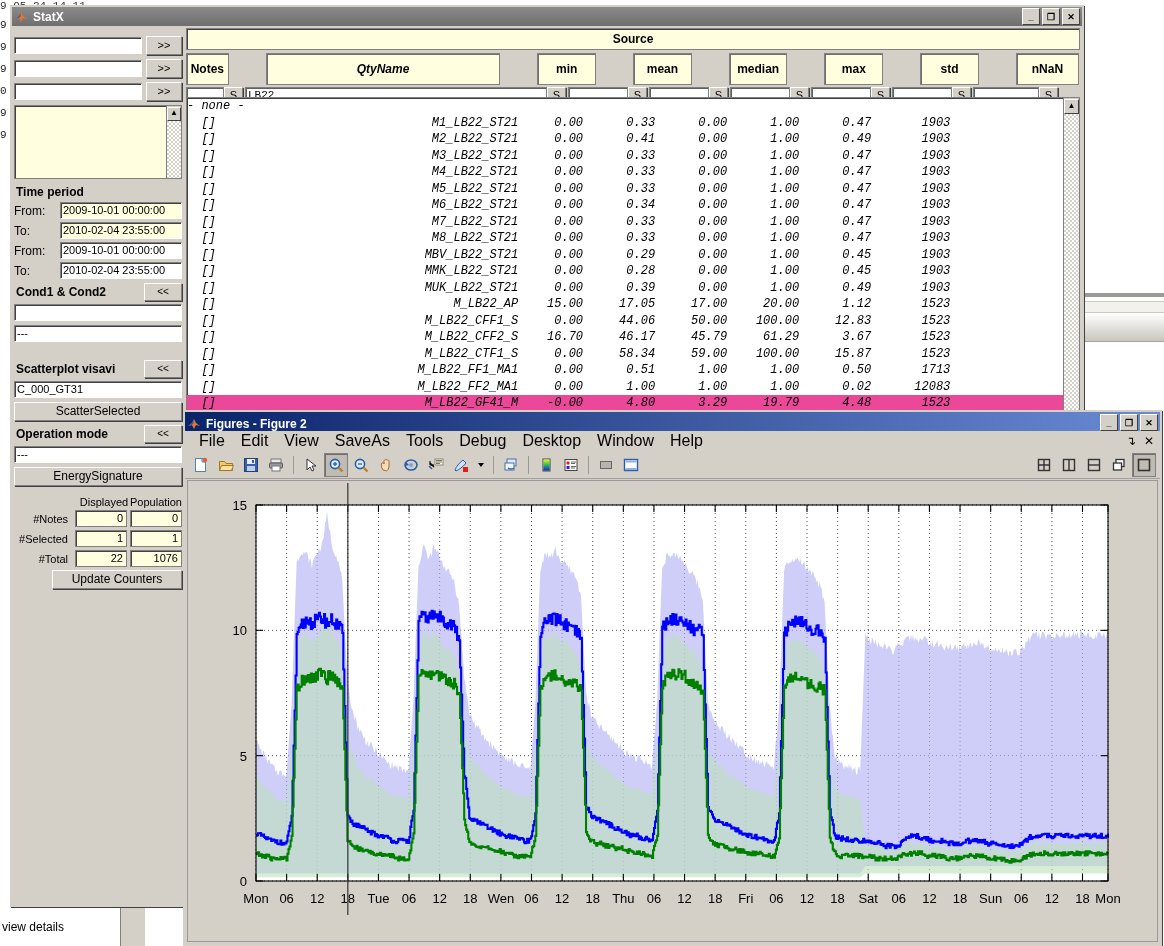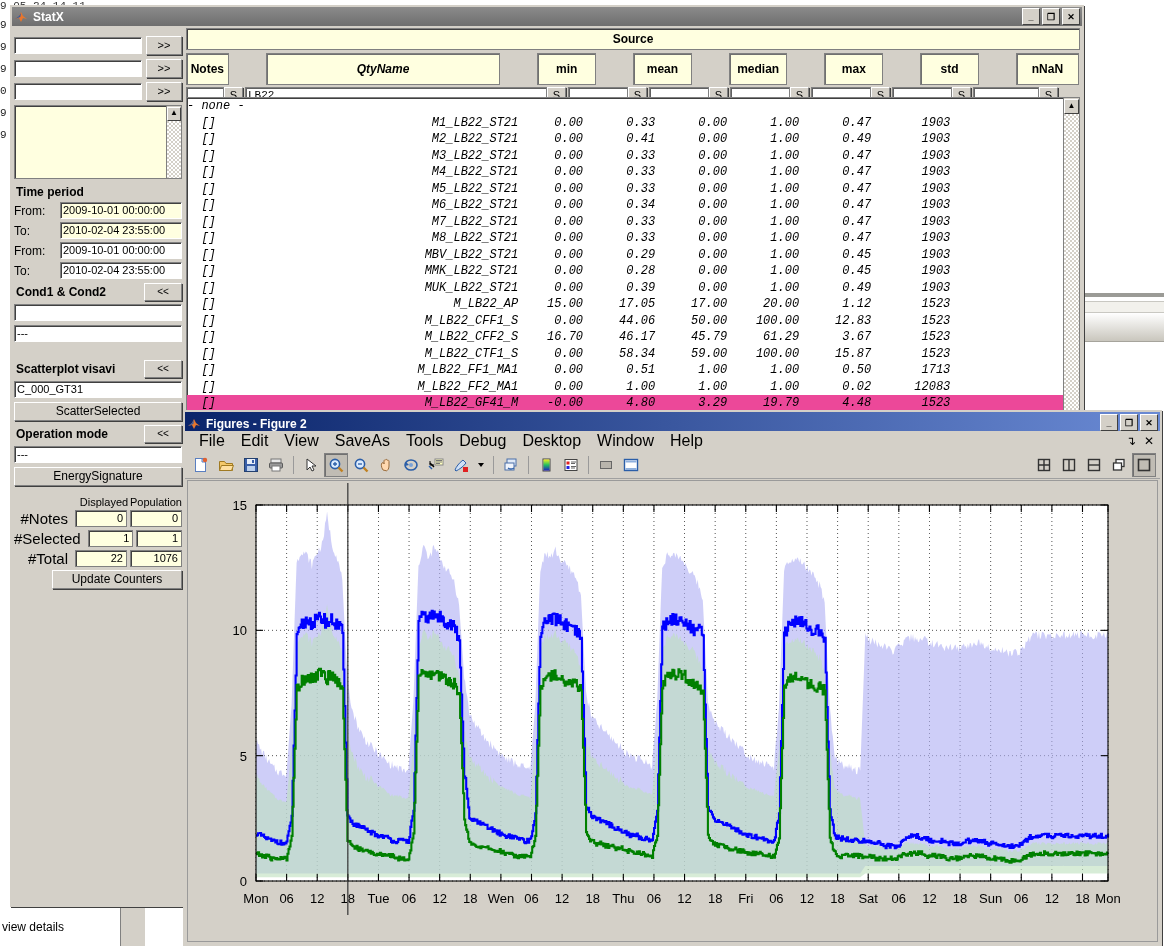--- a/index.html
+++ b/index.html
@@ -66,21 +66,21 @@
   .tp-row label{width:46px;font-size:12px;}
   .tp-row .txt{flex:1;font-family:"Liberation Sans",sans-serif;font-size:11px;}
   .yellowfield{background:#ffffe0;}
   .whitefield{background:#ffffff;}
   .fullfield{width:100%;margin-bottom:4px;}
 
   .counters{margin-top:10px;}
   .cnt-head{display:flex;justify-content:flex-end;font-size:11px;margin-bottom:2px;}
   .cnt-head span{width:52px;text-align:center;}
   .cnt-row{display:flex;align-items:center;justify-content:flex-end;margin-bottom:3px;}
-  .cnt-row .lab{font-size:15px;margin-right:4px;}
+  .cnt-row .lab{font-size:11px;margin-right:4px;}
   .cnt-row .cell{width:52px;height:17px;background:#ffffe0;border:1px solid #808080;box-shadow:inset 1px 1px 0 #404040;
       font-size:11px;text-align:right;padding-right:3px;box-sizing:border-box;line-height:15px;margin-left:3px;}
 
   
   .datapanel{position:absolute;left:174px;top:2px;right:2px;bottom:2px;}
   .source-bar{height:20px;background:#ffffe0;border:1px solid #808080;box-shadow:inset 1px 1px 0 #404040;
       display:flex;align-items:center;justify-content:center;font-weight:bold;font-size:12px;margin-bottom:3px;}
   .thead{display:flex;height:32px;margin-bottom:2px;gap:36px;}
   .thead .th{background:#ffffe0;border:1px solid #808080;box-shadow:inset 1px 1px 0 #707070;
       display:flex;align-items:center;justify-content:center;font-weight:bold;font-size:12px;

